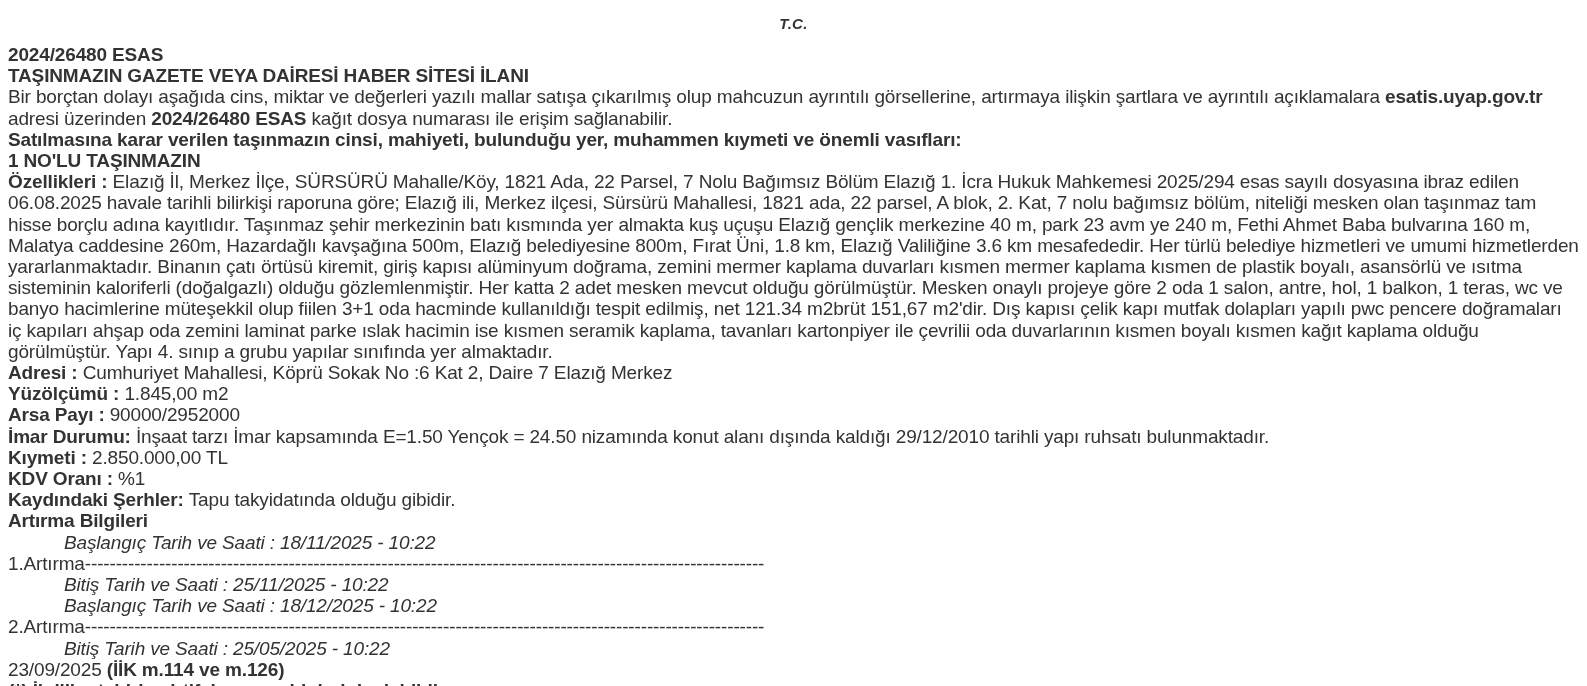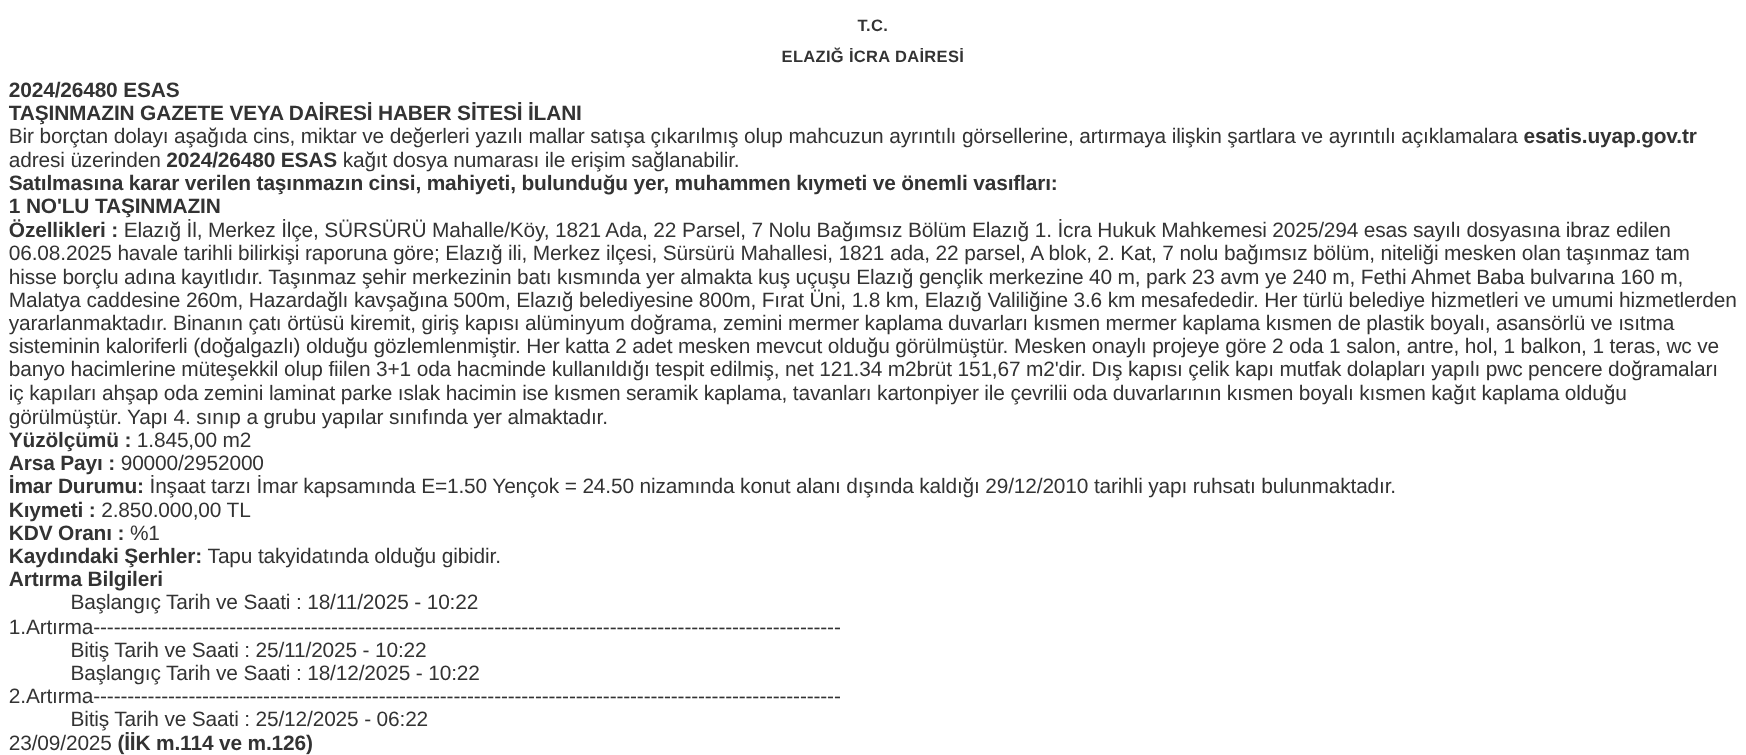--- a/index.html
+++ b/index.html
@@ -15,65 +15,67 @@
     color: #333333;
   }
   .page {
     padding: 10px 8px 0 8px;
   }
   .doc-header {
     text-align: center;
     font-weight: bold;
     font-size: 15px;
     letter-spacing: 0.3px;
+    font-style: italic;
   }
   .doc-header .hline {
     line-height: 28px;
   }
   .doc-body {
     margin-top: 6px;
     font-size: 19px;
     letter-spacing: -0.15px;
     line-height: 21.2px;
   }
   .line {
     white-space: pre-wrap;
     word-break: normal;
   }
   .line.indent {
     padding-left: 56px;
+    font-style: italic;
   }
   .b {
     font-weight: bold;
   }
 </style>
 </head>
 <body>
 
 <div class="page">
   <div class="doc-header">
     <div class="hline">T.C.</div>
-    <div class="hline">ELAZIĞ İCRA DAİRESİ</div>
   </div>
   <div class="doc-body">
       <div class="line"><span class="b">2024/26480 ESAS</span></div>
       <div class="line"><span class="b">TAŞINMAZIN GAZETE VEYA DAİRESİ HABER SİTESİ İLANI</span></div>
       <div class="line"><span>Bir borçtan dolayı aşağıda cins, miktar ve değerleri yazılı mallar satışa çıkarılmış olup mahcuzun ayrıntılı görsellerine, artırmaya ilişkin şartlara ve ayrıntılı açıklamalara </span><span class="b">esatis.uyap.gov.tr</span><span> adresi üzerinden </span><span class="b">2024/26480 ESAS</span><span> kağıt dosya numarası ile erişim sağlanabilir.</span></div>
       <div class="line"><span class="b">Satılmasına karar verilen taşınmazın cinsi, mahiyeti, bulunduğu yer, muhammen kıymeti ve önemli vasıfları:</span></div>
       <div class="line"><span class="b">1 NO'LU TAŞINMAZIN</span></div>
       <div class="line"><span class="b">Özellikleri : </span><span>Elazığ İl, Merkez İlçe, SÜRSÜRÜ Mahalle/Köy, 1821 Ada, 22 Parsel, 7 Nolu Bağımsız Bölüm Elazığ 1. İcra Hukuk Mahkemesi 2025/294 esas sayılı dosyasına ibraz edilen 06.08.2025 havale tarihli bilirkişi raporuna göre; Elazığ ili, Merkez ilçesi, Sürsürü Mahallesi, 1821 ada, 22 parsel, A blok, 2. Kat, 7 nolu bağımsız bölüm, niteliği mesken olan taşınmaz tam hisse borçlu adına kayıtlıdır. Taşınmaz şehir merkezinin batı kısmında yer almakta kuş uçuşu Elazığ gençlik merkezine 40 m, park 23 avm ye 240 m, Fethi Ahmet Baba bulvarına 160 m, Malatya caddesine 260m, Hazardağlı kavşağına 500m, Elazığ belediyesine 800m, Fırat Üni, 1.8 km, Elazığ Valiliğine 3.6 km mesafededir. Her türlü belediye hizmetleri ve umumi hizmetlerden yararlanmaktadır. Binanın çatı örtüsü kiremit, giriş kapısı alüminyum doğrama, zemini mermer kaplama duvarları kısmen mermer kaplama kısmen de plastik boyalı, asansörlü ve ısıtma sisteminin kaloriferli (doğalgazlı) olduğu gözlemlenmiştir. Her katta 2 adet mesken mevcut olduğu görülmüştür. Mesken onaylı projeye göre 2 oda 1 salon, antre, hol, 1 balkon, 1 teras, wc ve banyo hacimlerine müteşekkil olup fiilen 3+1 oda hacminde kullanıldığı tespit edilmiş, net 121.34 m2brüt 151,67 m2'dir. Dış kapısı çelik kapı mutfak dolapları yapılı pwc pencere doğramaları iç kapıları ahşap oda zemini laminat parke ıslak hacimin ise kısmen seramik kaplama, tavanları kartonpiyer ile çevrilii oda duvarlarının kısmen boyalı kısmen kağıt kaplama olduğu görülmüştür. Yapı 4. sınıp a grubu yapılar sınıfında yer almaktadır.</span></div>
+      <div class="line"><span class="b">Adresi : </span><span>Cumhuriyet Mahallesi, Köprü Sokak No :6 Kat 2, Daire 7 Elazığ Merkez</span></div>
       <div class="line"><span class="b">Yüzölçümü : </span><span>1.845,00 m2</span></div>
       <div class="line"><span class="b">Arsa Payı : </span><span>90000/2952000</span></div>
       <div class="line"><span class="b">İmar Durumu: </span><span>İnşaat tarzı İmar kapsamında E=1.50 Yençok = 24.50 nizamında konut alanı dışında kaldığı 29/12/2010 tarihli yapı ruhsatı bulunmaktadır.</span></div>
       <div class="line"><span class="b">Kıymeti : </span><span>2.850.000,00 TL</span></div>
       <div class="line"><span class="b">KDV Oranı : </span><span>%1</span></div>
       <div class="line"><span class="b">Kaydındaki Şerhler: </span><span>Tapu takyidatında olduğu gibidir.</span></div>
       <div class="line"><span class="b">Artırma Bilgileri</span></div>
       <div class="line indent"><span>Başlangıç Tarih ve Saati : 18/11/2025 - 10:22</span></div>
       <div class="line"><span>1.Artırma--------------------------------------------------------------------------------------------------------------</span></div>
       <div class="line indent"><span>Bitiş Tarih ve Saati : 25/11/2025 - 10:22</span></div>
       <div class="line indent"><span>Başlangıç Tarih ve Saati : 18/12/2025 - 10:22</span></div>
       <div class="line"><span>2.Artırma--------------------------------------------------------------------------------------------------------------</span></div>
-      <div class="line indent"><span>Bitiş Tarih ve Saati : 25/12/2025 - 06:22</span></div>
+      <div class="line indent"><span>Bitiş Tarih ve Saati : 25/05/2025 - 10:22</span></div>
       <div class="line"><span>23/09/2025 </span><span class="b">(İİK m.114 ve m.126)</span></div>
       <div class="line"><span class="b">(*) İlgililer tabirine irtifak yapı sahipleri de dahildir.</span></div>
     </div>
 </div>
 
 </body></html>

